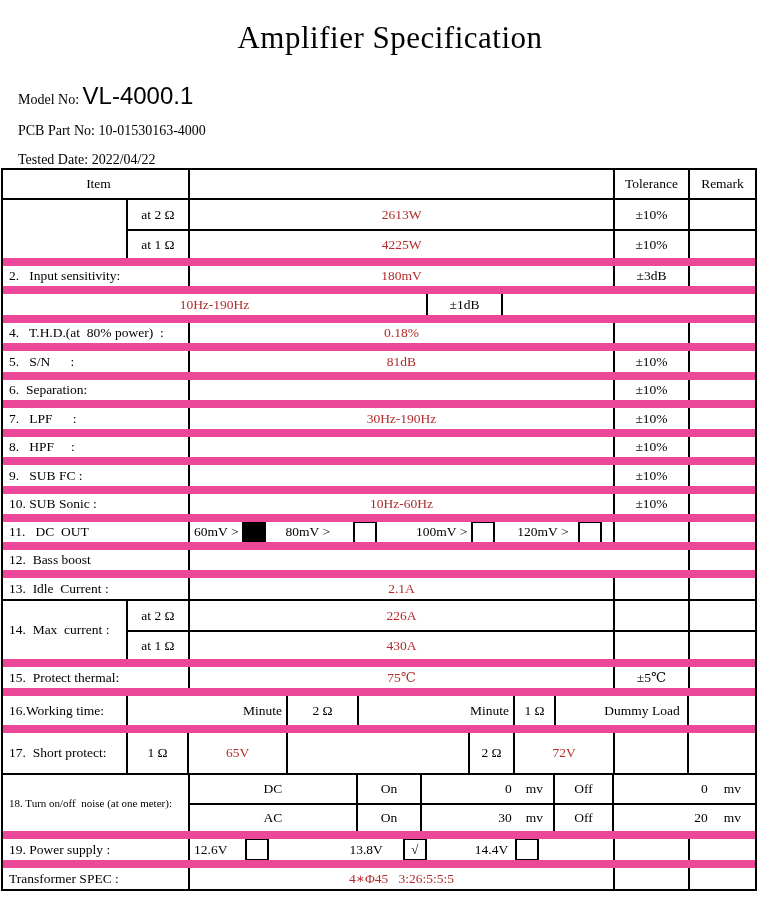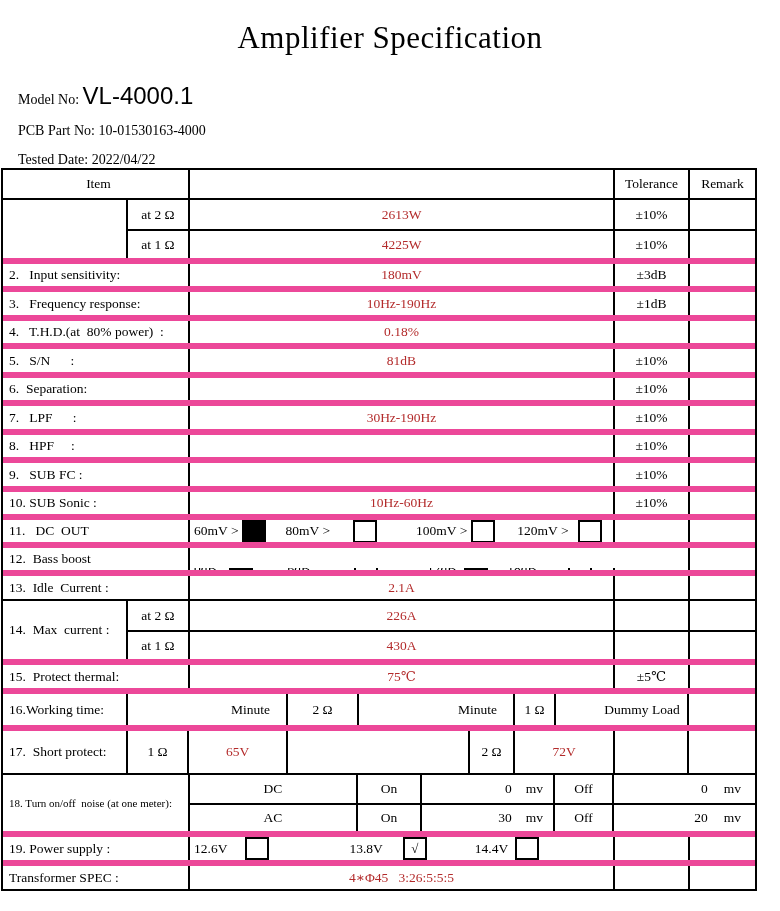--- a/index.html
+++ b/index.html
@@ -11,21 +11,21 @@
   .title {
     text-align:center; padding-top:20px; font-size:31px; letter-spacing:0.5px;
   }
   .meta { margin:26px 0 0 18px; }
   .meta-line { margin-bottom:13px; font-size:14px; white-space:pre; }
   .meta-line .big { font-size:24px; font-family:"Liberation Sans","DejaVu Sans",sans-serif; }
   .tbl {
     position:absolute; left:1px; top:168px; width:756px;
     border:2px solid #000; background:#fff; font-size:13.5px;
   }
-  .row { display:flex; align-items:stretch; border-top:6px solid #ec4899; }
+  .row { display:flex; align-items:stretch; border-top:8px solid #ec4899; }
   .row:first-child { border-top:none; }
   .cell { display:flex; align-items:center; border-right:2px solid #000; overflow:hidden; }
   .cell:last-child { border-right:none; }
   .c-item  { width:187px; padding-left:6px; white-space:pre; }
   .c-sublabel { width:125px; padding-left:6px; white-space:pre; }
   .c-sub   { width:62px; justify-content:center; }
   .c-val   { width:425px; justify-content:center; white-space:pre; }
   .c-tol   { width:75px; justify-content:center; }
   .c-rem   { flex:1; }
   .red { color:#b32b2b; }
@@ -48,21 +48,21 @@
   .noise-sub + .noise-sub { border-top:2px solid #000; }
   .n-type { width:168px; justify-content:center; }
   .n-on   { width:64px; justify-content:center; }
   .n-val  { width:133px; justify-content:flex-end; padding-right:10px; gap:14px; }
   .n-off  { width:59px; justify-content:center; }
   .n-last { flex:1; justify-content:flex-end; padding-right:14px; gap:16px; }
   .small-label { font-size:11px; }
   
   .w160{width:160px;} .w71{width:71px;} .w156{width:156px;} .w41{width:41px;} .w133{width:133px;padding-left:41px;}
   .w61{width:61px;} .w99{width:99px;} .w182{width:182px;} .w45{width:45px;} .w100{width:100px;} .w74{width:74px;}
-  .right-text { justify-content:flex-end; padding-right:16px; }
+  .right-text { justify-content:flex-end; padding-right:4px; }
 </style>
 </head>
 <body>
 
 <div class="page">
 
   <div class="title">Amplifier Specification</div>
 
   <div class="meta">
     <div class="meta-line"><span>Model No: </span><span class="big">VL-4000.1</span></div>
@@ -97,21 +97,20 @@
       </div>
     </div>
 
     <div class="row h28">
       <div class="cell c-item">2.   Input sensitivity:</div>
       <div class="cell c-val red">180mV</div>
       <div class="cell c-tol">±3dB</div>
       <div class="cell c-rem"></div>
     </div>
     <div class="row h29">
-      <div class="cell c-item">3.   Frequency response:</div>
       <div class="cell c-val red">10Hz-190Hz</div>
       <div class="cell c-tol">±1dB</div>
       <div class="cell c-rem"></div>
     </div>
     <div class="row h28">
       <div class="cell c-item">4.   T.H.D.(at  80% power)  :</div>
       <div class="cell c-val red">0.18%</div>
       <div class="cell c-tol"></div>
       <div class="cell c-rem"></div>
     </div>

